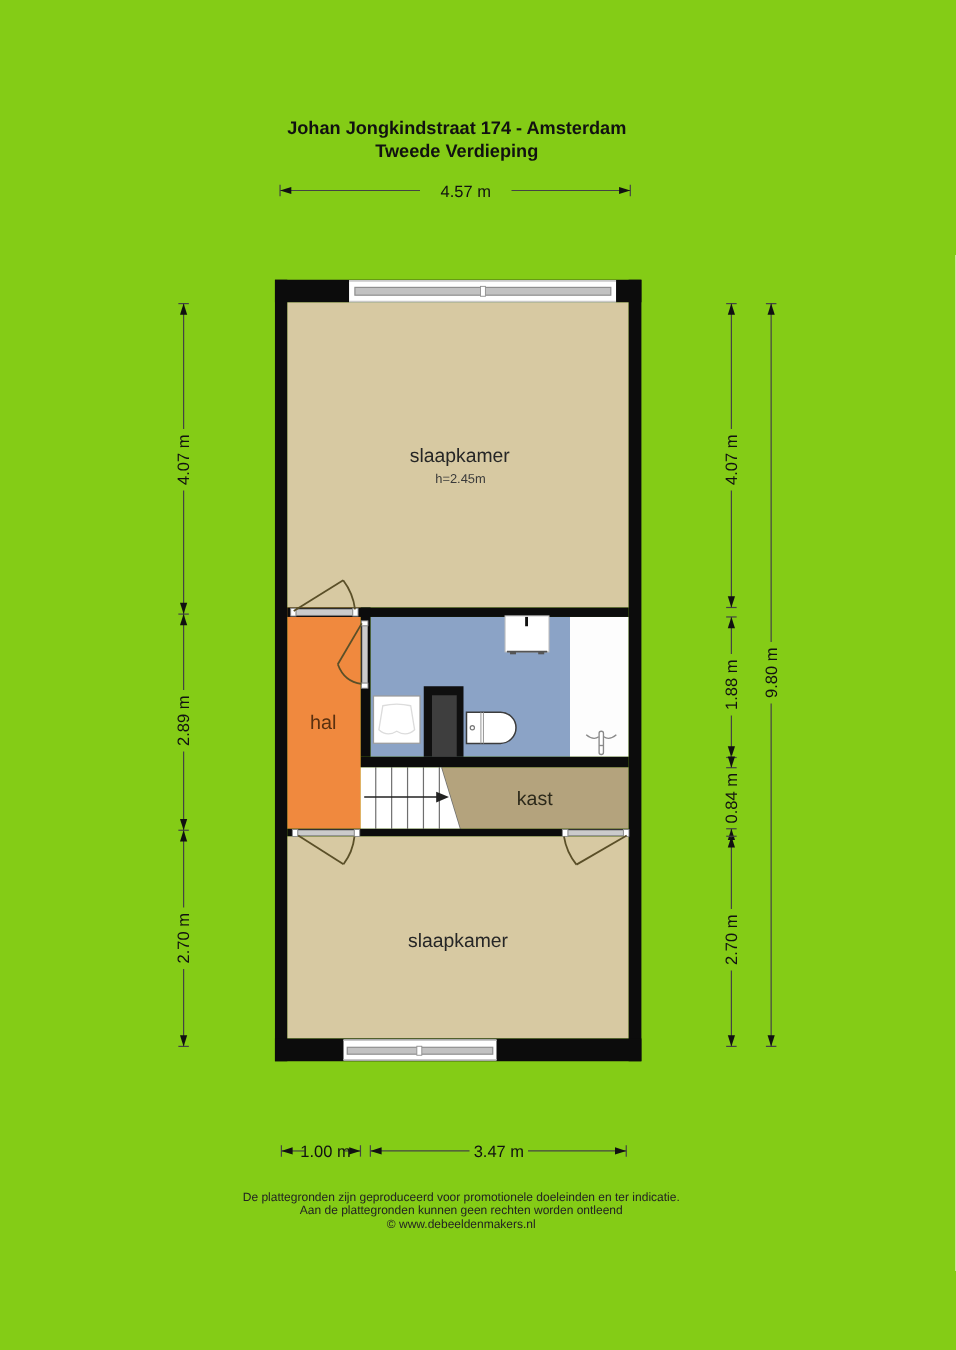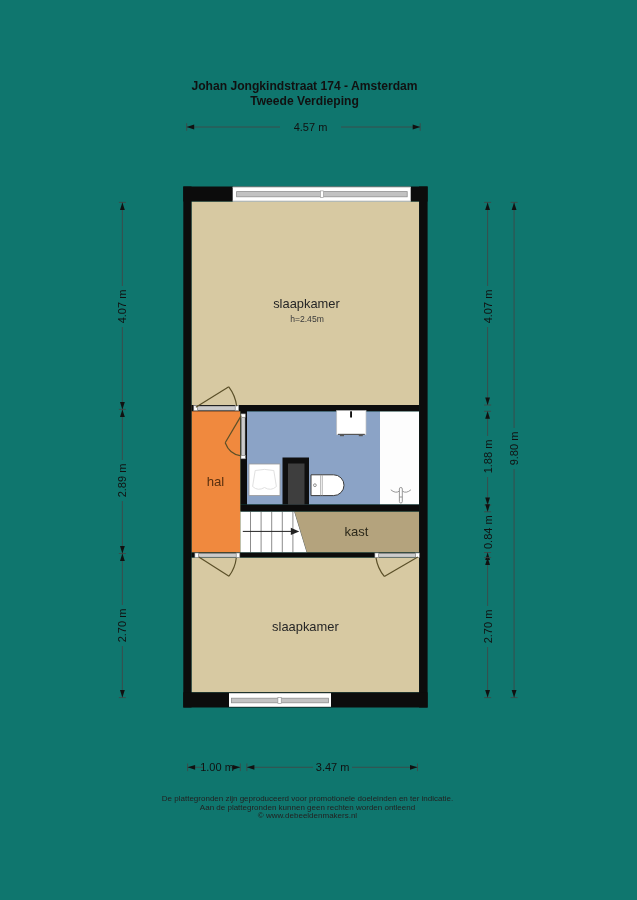--- a/index.html
+++ b/index.html
@@ -1,16 +1,16 @@
 <!DOCTYPE html>
 <html><head>
 <meta charset="utf-8">
 <style>
 html,body{margin:0;padding:0;background:#ffffff;}
-#page{position:relative;width:637px;height:900px;background:#0f766e;overflow:hidden;}
+#page{position:relative;width:637px;height:900px;background:#84cc16;overflow:hidden;}
 svg{position:absolute;top:0;left:0;}
 text{font-family:"Liberation Sans", sans-serif;}
 </style>
 </head>
 <body>
 <div id="page">
 <svg width="637" height="900" viewBox="0 0 637 900">
 
 <text x="304.5" y="89.5" font-size="12.1" font-weight="bold" fill="#111" text-anchor="middle">Johan Jongkindstraat 174 - Amsterdam</text>
 

